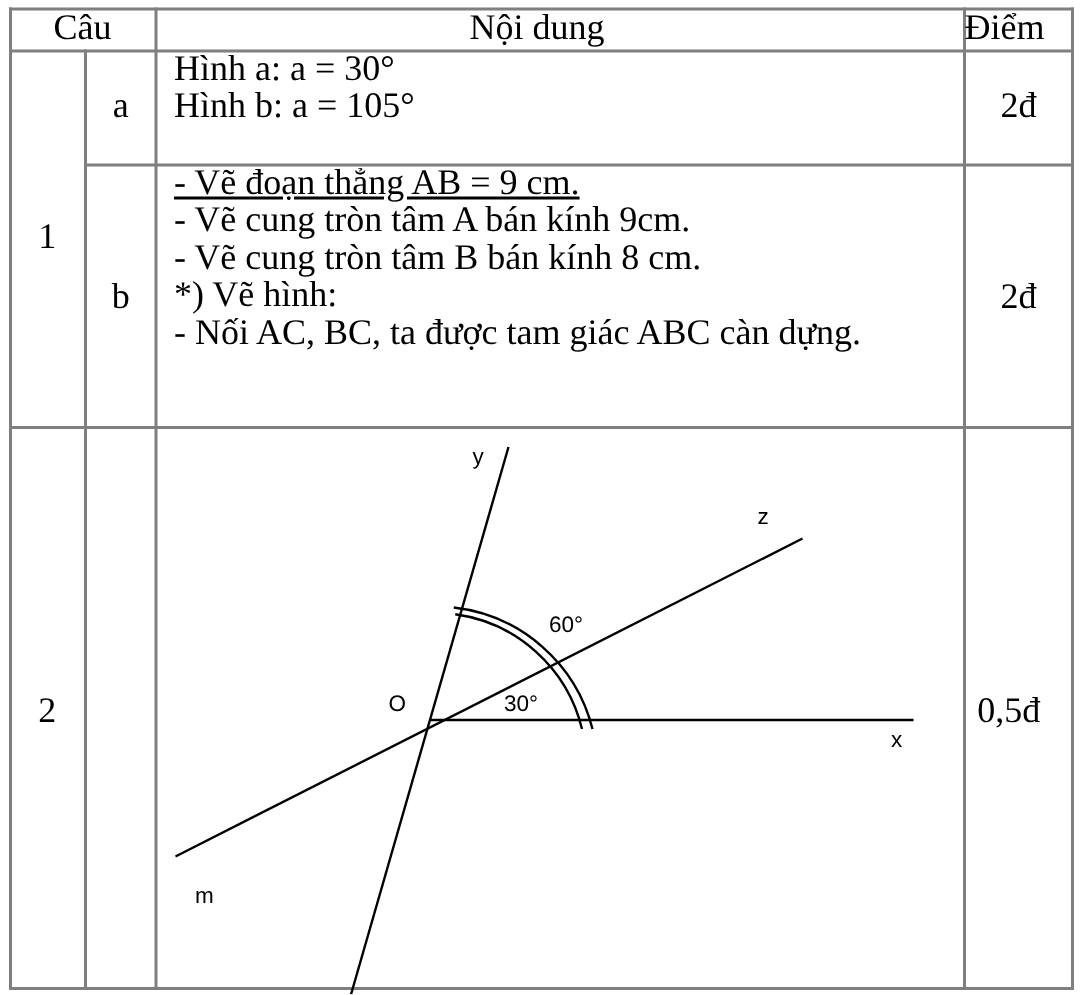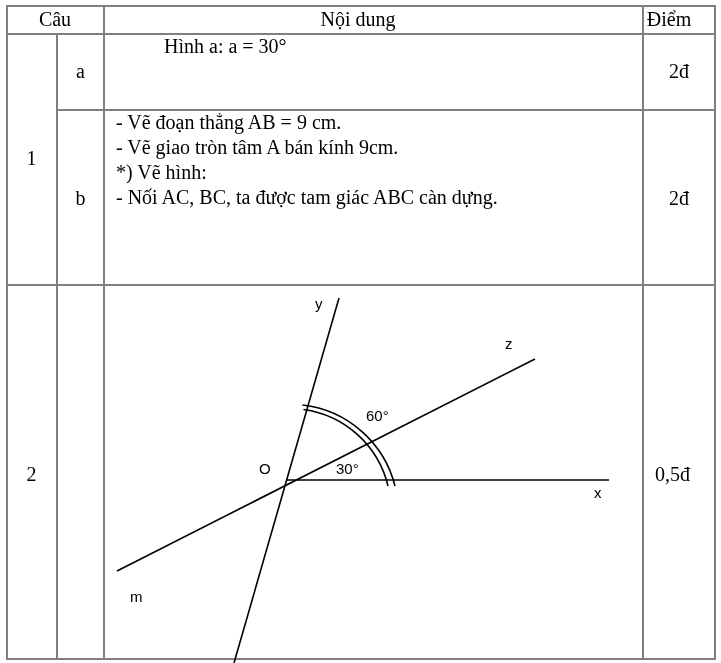--- a/index.html
+++ b/index.html
@@ -1,21 +1,21 @@
 <!DOCTYPE html>
 <html><head>
 <meta charset="utf-8">
 <style>
   html, body { margin:0; padding:0; background:#fff; }
   body { width:721px; height:663px; position:relative; overflow:hidden;
          font-family:"Liberation Serif", serif; color:#000; }
   .grid { position:absolute; background:#7f7f7f; }
   .h { height:2px; }
   .v { width:2px; }
-  .cell-text { position:absolute; font-size:20px; line-height:25px; white-space:nowrap; }
+  .cell-text { position:absolute; font-size:24px; line-height:25px; white-space:nowrap; }
   .center { text-align:center; }
   .diagram { position:absolute; left:0; top:0; }
   .lbl { font-family:"Liberation Sans", sans-serif; font-size:15px; }
 </style>
 </head>
 <body>
 
 <div class="grid h" style="left:6px;top:5px;width:710px;"></div>
 <div class="grid h" style="left:6px;top:33px;width:710px;"></div>
 <div class="grid h" style="left:57px;top:109px;width:659px;"></div>
@@ -29,28 +29,30 @@
 <div class="grid v" style="left:714px;top:5px;height:655px;"></div>
 
 <div class="cell-text center" style="left:6px;top:7px;width:98px;">Câu</div>
 <div class="cell-text center" style="left:104px;top:7px;width:508px;">Nội dung</div>
 <div class="cell-text center" style="left:643px;top:7px;width:52px;">Điểm</div>
 
 <div class="cell-text center" style="left:6px;top:146px;width:51px;">1</div>
 
 <div class="cell-text center" style="left:57px;top:59px;width:47px;">a</div>
 <div style="position:absolute;left:116px;top:34px;">
-  <div class="cell-text" style="position:relative;margin-left:48px;">Hình a:  a = 30°</div>
+  <div class="cell-text" style="position:relative;">Hình a:  a = 30°</div>
+  <div class="cell-text" style="position:relative;">Hình b:  a = 105°</div>
 </div>
 <div class="cell-text center" style="left:643px;top:59px;width:72px;">2đ</div>
 
 <div class="cell-text center" style="left:57px;top:186px;width:47px;">b</div>
 <div style="position:absolute;left:116px;top:110px;">
-  <div class="cell-text" style="position:relative;">- Vẽ đoạn thẳng AB = 9 cm.</div>
-  <div class="cell-text" style="position:relative;">- Vẽ giao tròn tâm A bán kính 9cm.</div>
+  <div class="cell-text" style="position:relative;text-decoration:underline;">- Vẽ đoạn thẳng AB = 9 cm.</div>
+  <div class="cell-text" style="position:relative;">- Vẽ cung tròn tâm A bán kính 9cm.</div>
+  <div class="cell-text" style="position:relative;">- Vẽ cung tròn tâm B bán kính 8 cm.</div>
   <div class="cell-text" style="position:relative;">*) Vẽ hình:</div>
   <div class="cell-text" style="position:relative;">- Nối AC, BC, ta được tam giác ABC càn dựng.</div>
 </div>
 <div class="cell-text center" style="left:643px;top:186px;width:72px;">2đ</div>
 
 <div class="cell-text center" style="left:6px;top:462px;width:51px;">2</div>
 <div class="cell-text center" style="left:643px;top:462px;width:59px;">0,5đ</div>
 
 <svg class="diagram" width="721" height="663" viewBox="0 0 721 663">
   <g stroke="#000" stroke-width="1.6" fill="none">

